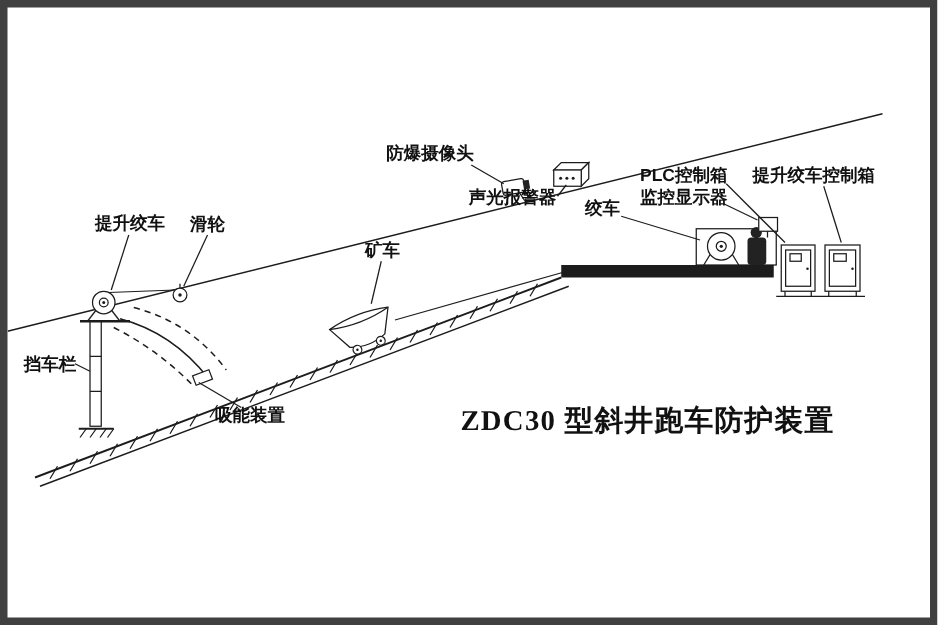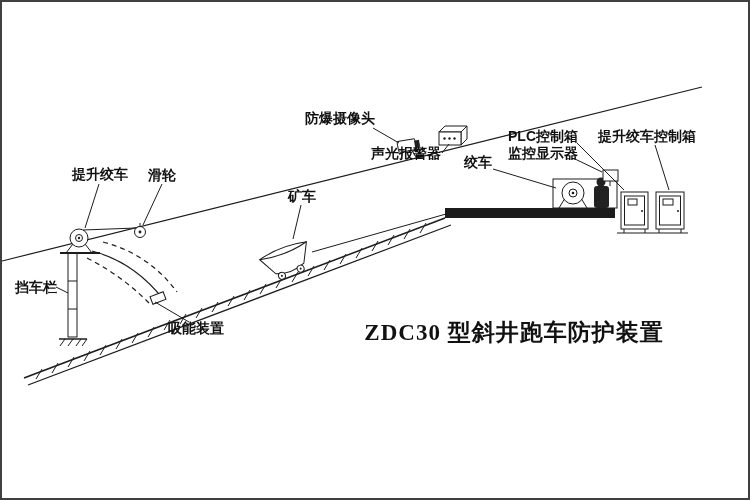--- a/index.html
+++ b/index.html
@@ -1,20 +1,20 @@
 <!DOCTYPE html>
 <html><head>
 <meta charset="utf-8">
 <style>
   html,body{margin:0;padding:0;background:#ffffff;}
   .stage{
     position:relative;
     width:750px;height:500px;
     background:#ffffff;
-    border:2px solid #404040;
+    border:6px solid #404040;
     box-sizing:border-box;
     overflow:hidden;
     font-family:"Liberation Sans", sans-serif;
     text-decoration:underline;
   }
   svg{position:absolute;left:0;top:0;}
   .lbl{
     font-family:"Liberation Sans","DejaVu Sans",sans-serif;
     font-size:14px;
     font-weight:bold;

